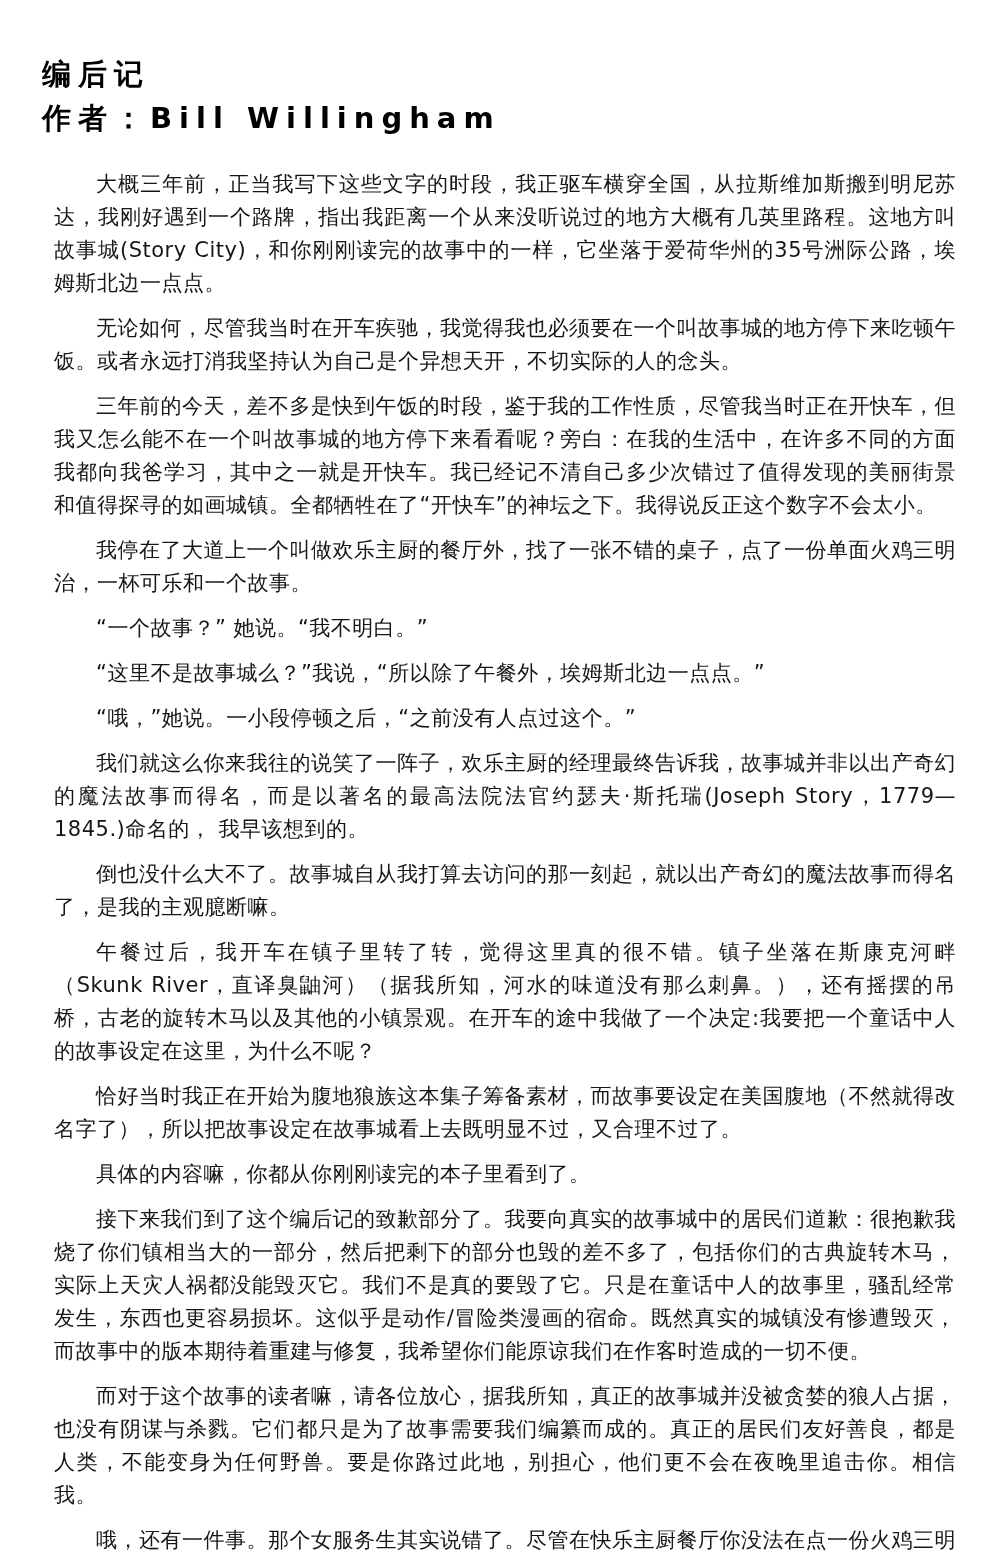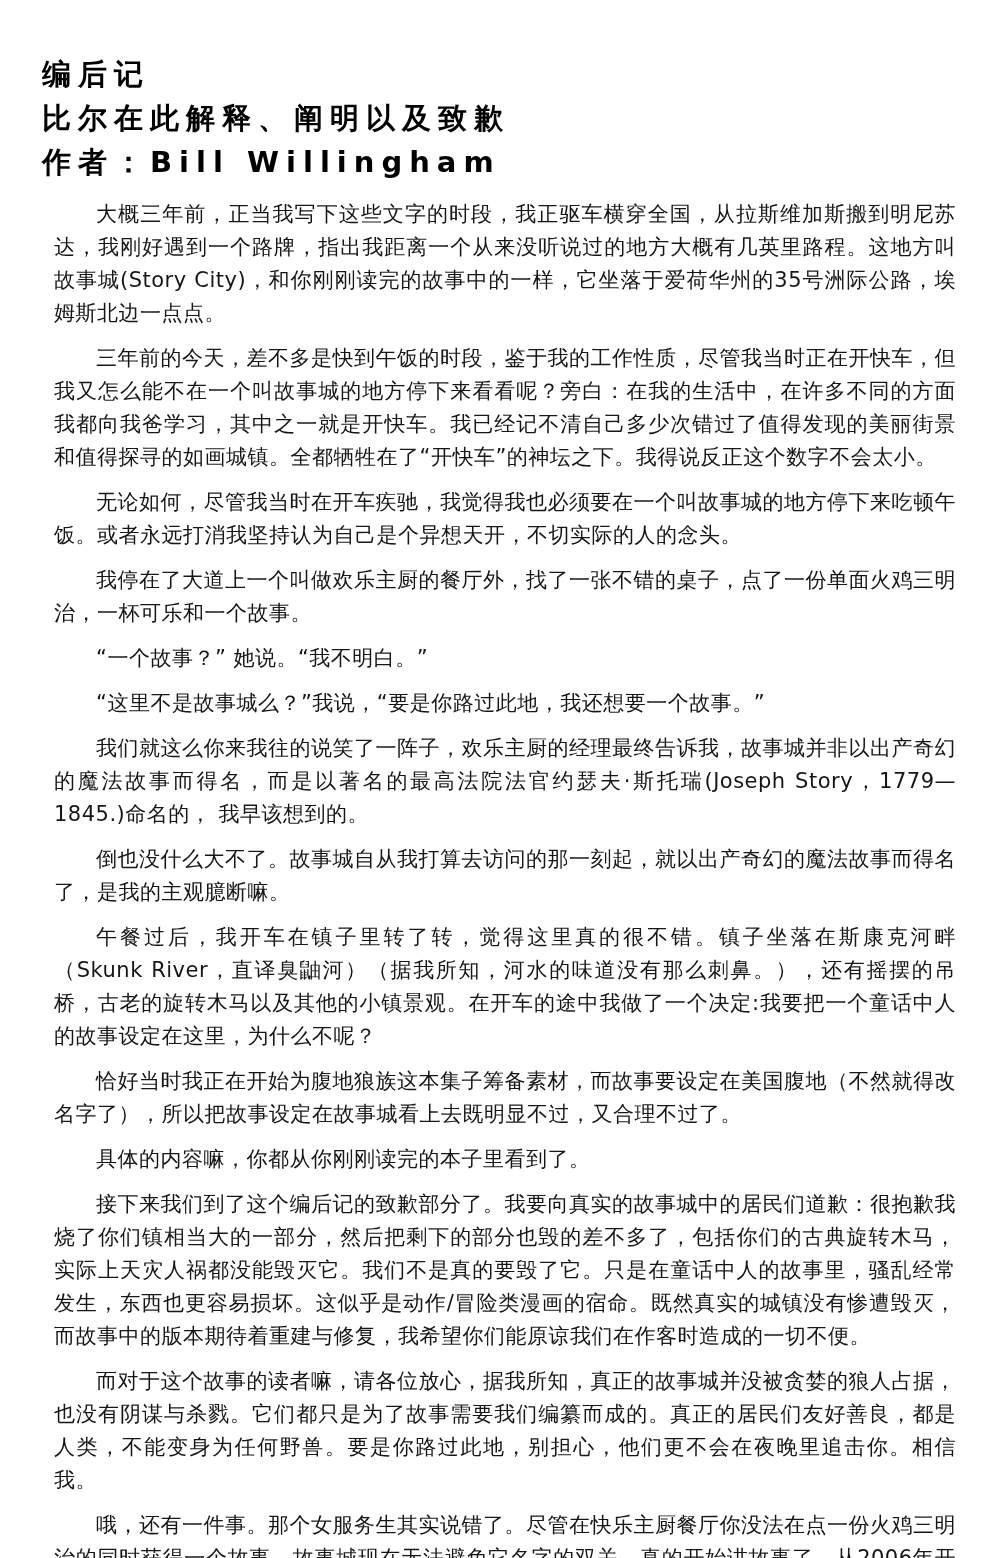--- a/index.html
+++ b/index.html
@@ -14,21 +14,21 @@
     color: #161616;
     font-family: "DejaVu Sans", sans-serif;
   }
   .page {
     box-sizing: border-box;
     width: 1008px;
     height: 1558px;
     padding: 52px 40px 0 42px;
   }
   .title-block {
-    margin-bottom: 14px;
+    margin-bottom: 28px;
   }
   .title-line {
     font-weight: bold;
     font-size: 29px;
     line-height: 44px;
     letter-spacing: 7px;
     color: #000000;
     white-space: nowrap;
   }
   .body-text p {
@@ -44,31 +44,31 @@
     font-weight: normal;
   }
 </style>
 </head>
 <body>
 
 <div class="page">
 
   <div class="title-block">
     <div class="title-line">编后记</div>
-    <div class="title-line">比尔在此解释、阐明以及致歉</div>
     <div class="title-line">作者：Bill Willingham</div>
   </div>
 
   <div class="body-text">
     <p>大概三年前，正当我写下这些文字的时段，我正驱车横穿全国，从拉斯维加斯搬到明尼苏达，我刚好遇到一个路牌，指出我距离一个从来没听说过的地方大概有几英里路程。这地方叫故事城(Story City)，和你刚刚读完的故事中的一样，它坐落于爱荷华州的35号洲际公路，埃姆斯北边一点点。</p>
+    <p>无论如何，尽管我当时在开车疾驰，我觉得我也必须要在一个叫故事城的地方停下来吃顿午饭。或者永远打消我坚持认为自己是个异想天开，不切实际的人的念头。</p>
     <p>三年前的今天，差不多是快到午饭的时段，鉴于我的工作性质，尽管我当时正在开快车，但我又怎么能不在一个叫故事城的地方停下来看看呢？旁白：在我的生活中，在许多不同的方面我都向我爸学习，其中之一就是开快车。我已经记不清自己多少次错过了值得发现的美丽街景和值得探寻的如画城镇。全都牺牲在了“开快车”的神坛之下。我得说反正这个数字不会太小。</p>
-    <p>无论如何，尽管我当时在开车疾驰，我觉得我也必须要在一个叫故事城的地方停下来吃顿午饭。或者永远打消我坚持认为自己是个异想天开，不切实际的人的念头。</p>
     <p>我停在了大道上一个叫做欢乐主厨的餐厅外，找了一张不错的桌子，点了一份单面火鸡三明治，一杯可乐和一个故事。</p>
     <p>“一个故事？” 她说。“我不明白。”</p>
-    <p>“这里不是故事城么？”我说，“要是你路过此地，我还想要一个故事。”</p>
+    <p>“这里不是故事城么？”我说，“所以除了午餐外，埃姆斯北边一点点。”</p>
+    <p>“哦，”她说。一小段停顿之后，“之前没有人点过这个。”</p>
     <p>我们就这么你来我往的说笑了一阵子，欢乐主厨的经理最终告诉我，故事城并非以出产奇幻的魔法故事而得名，而是以著名的最高法院法官约瑟夫·斯托瑞(Joseph Story，1779—1845.)命名的， 我早该想到的。</p>
     <p>倒也没什么大不了。故事城自从我打算去访问的那一刻起，就以出产奇幻的魔法故事而得名了，是我的主观臆断嘛。</p>
     <p><span>午餐过后，我开车在镇子里转了转，觉得这里真的很不错。镇子坐落在斯康克河畔（Skunk River，直译臭鼬河）（据我所知，河水的味道没有那么刺鼻。），还有摇摆的吊桥，古老的旋转木马以及其他的小镇景观。在开车的途中我做了一个决定:我要把一个</span><b>童话中人</b><span>的故事设定在这里，为什么不呢？</span></p>
     <p>恰好当时我正在开始为腹地狼族这本集子筹备素材，而故事要设定在美国腹地（不然就得改名字了），所以把故事设定在故事城看上去既明显不过，又合理不过了。</p>
     <p>具体的内容嘛，你都从你刚刚读完的本子里看到了。</p>
     <p><span>接下来我们到了这个编后记的致歉部分了。我要向真实的故事城中的居民们道歉：很抱歉我烧了你们镇相当大的一部分，然后把剩下的部分也毁的差不多了，包括你们的古典旋转木马，实际上天灾人祸都没能毁灭它。我们不是真的要毁了它。只是在</span><b>童话中人</b><span>的故事里，骚乱经常发生，东西也更容易损坏。这似乎是动作/冒险类漫画的宿命。既然真实的城镇没有惨遭毁灭，而故事中的版本期待着重建与修复，我希望你们能原谅我们在作客时造成的一切不便。</span></p>
     <p>而对于这个故事的读者嘛，请各位放心，据我所知，真正的故事城并没被贪婪的狼人占据，也没有阴谋与杀戮。它们都只是为了故事需要我们编纂而成的。真正的居民们友好善良，都是人类，不能变身为任何野兽。要是你路过此地，别担心，他们更不会在夜晚里追击你。相信我。</p>
     <p>哦，还有一件事。那个女服务生其实说错了。尽管在快乐主厨餐厅你没法在点一份火鸡三明治的同时获得一个故事，故事城现在无法避免它名字的双关，真的开始讲故事了。从2006年开始，每年的九月，这里都会举办它们的年度故事城故事节。</p>
     <p>听起来棒极了，我们也该去看看。</p>
   </div>

